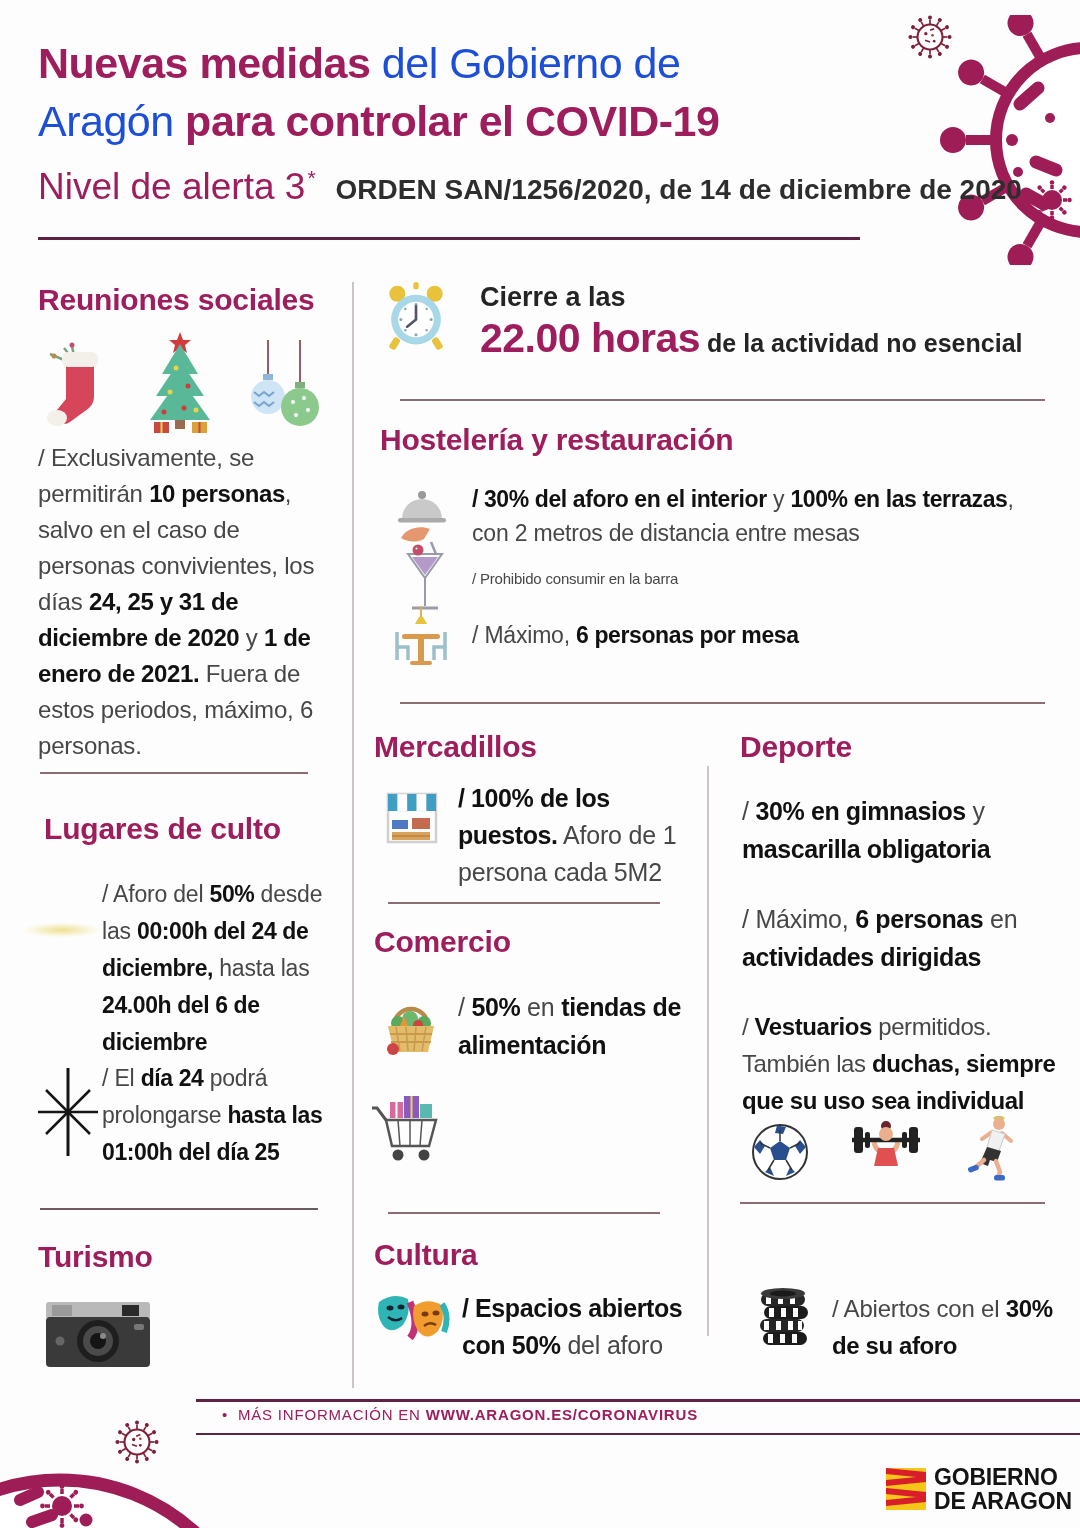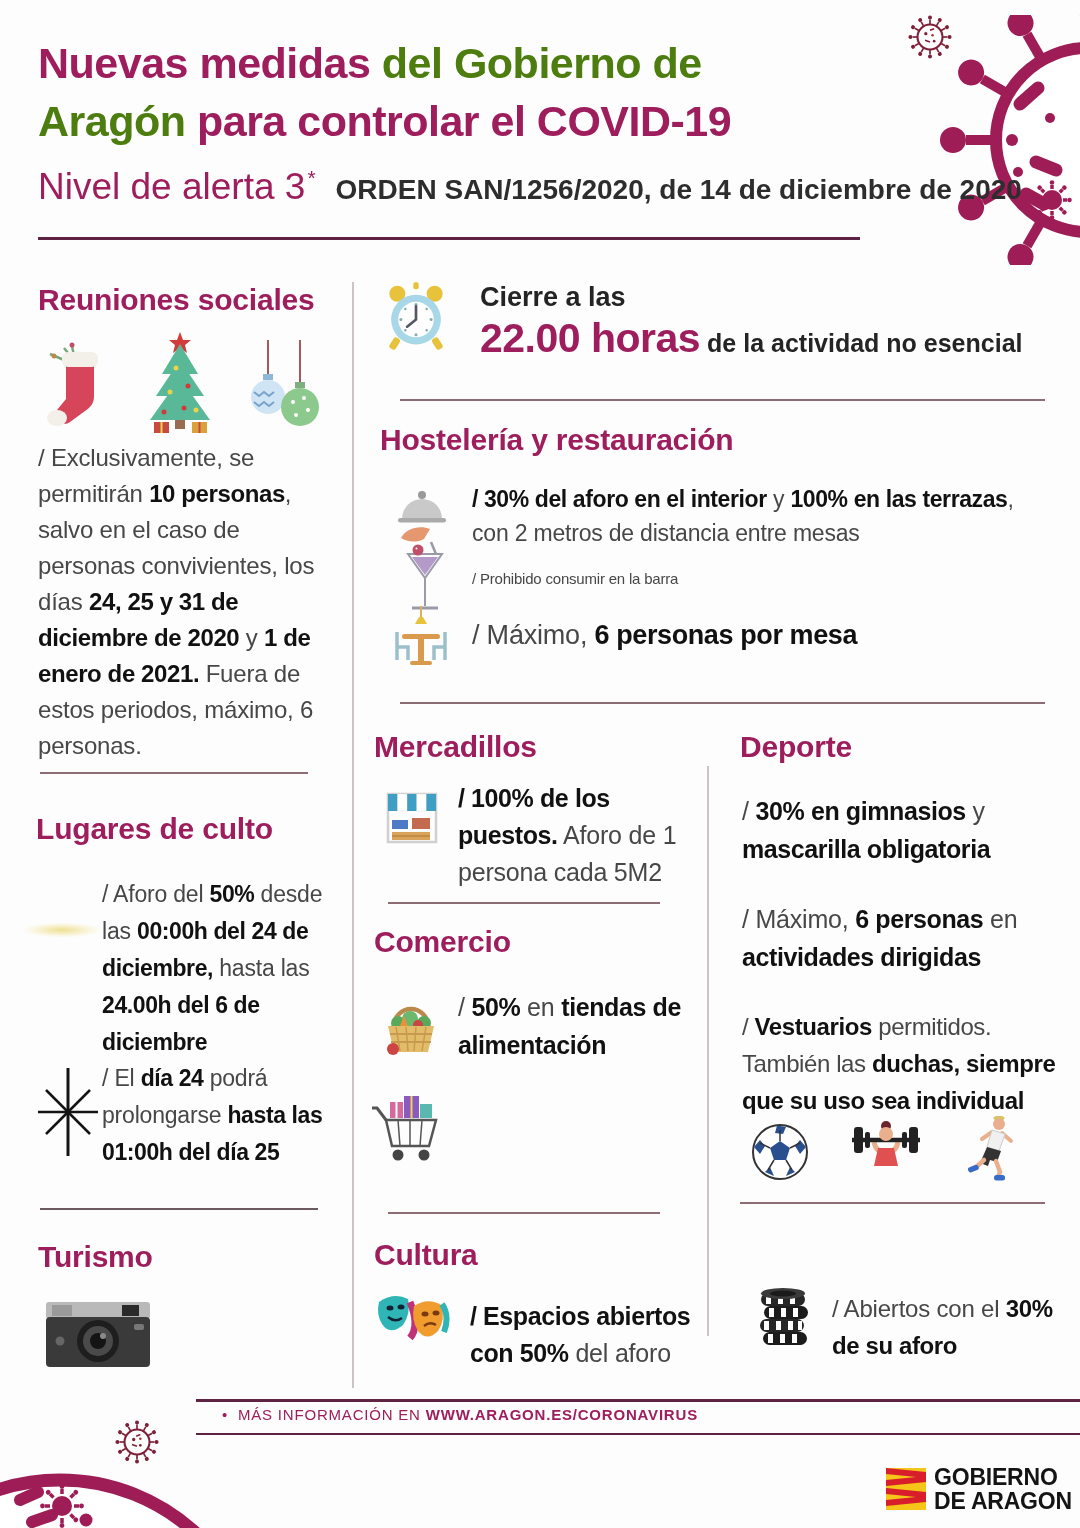--- a/index.html
+++ b/index.html
@@ -7,21 +7,21 @@
         font-family:"Liberation Sans",sans-serif;margin:0 auto;}
   .abs{position:absolute;}
   .h{position:absolute;font-size:30px;font-weight:bold;color:#9e1d5c;letter-spacing:-0.2px;}
   .p{position:absolute;font-size:24px;line-height:36px;color:#474747;letter-spacing:-0.2px;}
   .p b{color:#111;font-weight:bold;letter-spacing:-0.4px;}
   .hr{position:absolute;height:2px;background:#8d6d74;}
   .hr-dark{background:#5e2342;height:2.5px;}
   .vr{position:absolute;width:2px;background:#ccc4c7;}
   .title{position:absolute;left:38px;top:34px;font-size:43px;line-height:58px;letter-spacing:-0.5px;}
   .tA{color:#9e1d5c;font-weight:bold;}
-  .tP{color:#4d7c0f;font-weight:bold;}
+  .tP{color:#1d4ed8;font-weight:normal;}
   .alert{position:absolute;left:38px;top:166px;display:flex;align-items:baseline;}
   .alert-main{font-size:37px;color:#9e1d5c;}
   .alert-sup{font-size:21px;color:#9e1d5c;position:relative;top:-14px;margin-left:2px;}
   .order{font-size:28px;font-weight:bold;color:#2d2d2d;margin-left:20px;}
   .closure-prefix{font-size:27px;font-weight:bold;color:#242424;}
   .closure-time{font-size:41px;font-weight:bold;color:#9e1d5c;letter-spacing:-0.5px;}
   .closure-suffix{font-size:25px;font-weight:bold;color:#242424;}
   .foot-info{position:absolute;left:222px;top:1406px;font-size:15px;letter-spacing:.8px;color:#9e1d5c;font-weight:normal;}
   .foot-info b{font-weight:bold;}
   .logo-text{position:absolute;left:934px;top:1466px;font-size:23px;line-height:23.5px;font-weight:bold;color:#141414;letter-spacing:-0.2px;}
@@ -219,21 +219,21 @@
     <circle cx="55" cy="62" r="2" fill="#fff"></circle>
       <circle cx="66" cy="58" r="2" fill="#fff"></circle>
     <circle cx="70" cy="70" r="2" fill="#fff"></circle>
       <circle cx="58" cy="75" r="2" fill="#fff"></circle>
   </svg>
 
   <p class="p" style="left:38px;top:440px;width:304px;margin:0;"><span>/ Exclusivamente, se permitirán </span><b>10 personas</b><span>, salvo en el caso de personas convivientes, los días </span><b>24, 25 y 31 de diciembre de 2020</b><span> y </span><b>1 de enero de 2021.</b><span> Fuera de estos periodos, máximo, 6 personas.</span></p>
 
   <div class="hr" style="left:40px;top:772px;width:268px;"></div>
 
-  <div class="h" style="left:36px;top:812px;text-align:center;">Lugares de culto</div>
+  <div class="h" style="left:44px;top:812px;text-align:center;">Lugares de culto</div>
 
   <div class="glow"></div>
 
   <p class="p" style="left:102px;top:876px;width:250px;margin:0;font-size:23px;line-height:37px;"><span>/ Aforo del </span><b>50%</b><span>  desde las </span><b>00:00h del 24 de diciembre,</b><span> hasta las </span><b>24.00h del 6 de diciembre</b></p>
 
   <svg class="abs" style="left:22px;top:1066px" width="92" height="92" viewBox="0 0 92 92">
     <line x1="46" y1="2" x2="46" y2="90" stroke="#141414" stroke-width="3"></line>
     <line x1="16" y1="46" x2="76" y2="46" stroke="#141414" stroke-width="2.5"></line>
     <line x1="24" y1="24" x2="68" y2="68" stroke="#141414" stroke-width="2.5"></line>
     <line x1="68" y1="24" x2="24" y2="68" stroke="#141414" stroke-width="2.5"></line>
@@ -315,21 +315,21 @@
     <polygon points="25,18 37,18 33,11 29,11" fill="#e8c23a"></polygon>
     <g stroke="#9cc0ca" stroke-width="3.5" fill="none">
       <path d="M7 26 v15 h11 v13 M7 41 v13"></path>
       <path d="M55 26 v15 h-11 v13 M55 41 v13"></path>
     </g>
     <rect x="12" y="28" width="38" height="5" rx="2.5" fill="#d99a4e"></rect>
     <rect x="28" y="33" width="6" height="22" fill="#d99a4e"></rect>
     <rect x="20" y="55" width="22" height="4" rx="2" fill="#d99a4e"></rect>
   </svg>
 
-  <p class="p" style="left:472px;top:618px;width:560px;margin:0;font-size:27px;line-height:34px;"><span>/  Máximo, </span><b>6 personas por mesa</b></p>
+  <p class="p" style="left:472px;top:618px;width:560px;margin:0;font-size:23px;line-height:34px;"><span>/  Máximo, </span><b>6 personas por mesa</b></p>
 
   <div class="hr" style="left:400px;top:702px;width:645px;"></div>
 
   <div class="h" style="left:374px;top:730px;">Mercadillos</div>
 
   <svg class="abs" style="left:384px;top:788px" width="56" height="60" viewBox="0 0 56 60">
     <rect x="4" y="6" width="48" height="48" fill="none" stroke="#d0d0d0" stroke-width="2.5"></rect>
     <g>
       <rect x="4" y="6" width="9.6" height="17" fill="#3e9ec4"></rect>
         <rect x="13.6" y="6" width="9.6" height="17" fill="#fff" stroke="#ddd" stroke-width="0.5"></rect>
@@ -390,21 +390,21 @@
     <ellipse cx="25" cy="19" rx="3.5" ry="2.5" fill="#123"></ellipse>
     <path d="M12 29 q7 6 14 1" stroke="#123" stroke-width="2.5" fill="none"></path>
     <path d="M34 14 q10 24 0 36" stroke="#c03278" stroke-width="7" fill="none"></path>
     <path d="M38 18 q14 -9 27 -1 q5 14 -3 26 q-11 11 -20 0 q-7 -11 -4 -25 z" fill="#f09c2e"></path>
     <ellipse cx="49" cy="26" rx="3.5" ry="2.5" fill="#7a3a10"></ellipse>
     <ellipse cx="60" cy="25" rx="3.5" ry="2.5" fill="#7a3a10"></ellipse>
     <path d="M48 38 q6 -5 12 -1" stroke="#7a3a10" stroke-width="2.5" fill="none"></path>
     <path d="M66 16 q8 12 2 28" stroke="#2fb5b5" stroke-width="6" fill="none"></path>
   </svg>
 
-  <p class="p" style="left:462px;top:1290px;width:258px;margin:8px;font-size:25px;line-height:37px;"><b>/ Espacios abiertos con 50%</b><span> del aforo</span></p>
+  <p class="p" style="left:462px;top:1290px;width:258px;margin:0;font-size:25px;line-height:37px;"><b>/ Espacios abiertos con 50%</b><span> del aforo</span></p>
 
   <div class="h" style="left:740px;top:730px;">Deporte</div>
 
   <p class="p" style="left:742px;top:792px;width:315px;margin:0;font-size:25px;line-height:38px;"><span>/ </span><b>30% en gimnasios</b><span> y </span><b>mascarilla obligatoria</b></p>
 
   <p class="p" style="left:742px;top:900px;width:315px;margin:0;font-size:25px;line-height:38px;"><span>/ Máximo, </span><b>6 personas</b><span> en </span><b>actividades dirigidas</b></p>
 
   <p class="p" style="left:742px;top:1008px;width:330px;margin:0;font-size:24px;line-height:37px;letter-spacing:-0.4px;"><span>/ </span><b>Vestuarios</b><span> permitidos. También las </span><b>duchas, siempre que su uso sea individual</b></p>
 
   <svg class="abs" style="left:750px;top:1122px" width="60" height="60" viewBox="0 0 60 60">

